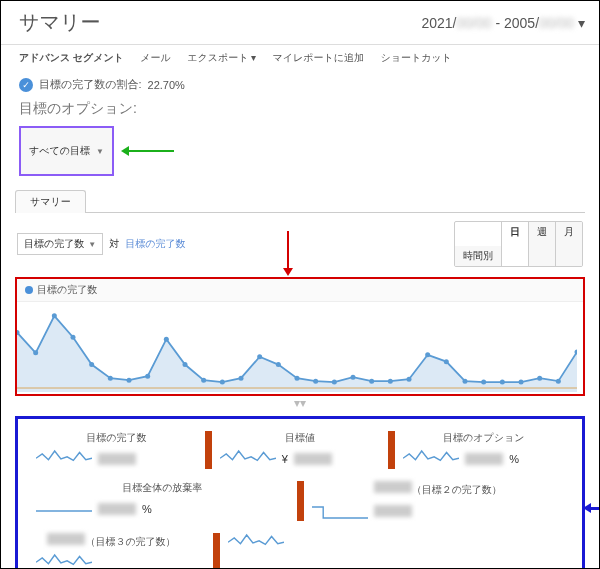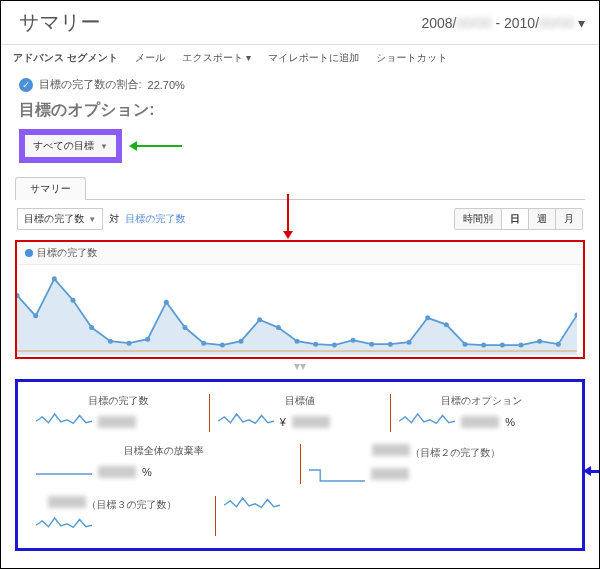--- a/index.html
+++ b/index.html
@@ -1,69 +1,69 @@
 <!DOCTYPE html>
 <html><head>
   <meta charset="utf-8">
   <style>
     * { box-sizing: border-box; margin: 0; padding: 0; }
     body { font-family: Arial, sans-serif; width: 600px; height: 569px; background: #fff; color: #333; font-size: 11px; overflow: hidden; border: 1px solid #000; }
     .header { display: flex; justify-content: space-between; align-items: center; padding: 8px 14px 8px 18px; border-bottom: 1px solid #ddd; }
     .title { font-size: 20px; color: #555; }
     .date-range { font-size: 14px; color: #555; }
     .blur { filter: blur(2.5px); display: inline-block; color: #bbb; }
-    .nav { padding: 6px 12px; font-size: 10px; color: #555; }
+    .nav { padding: 6px 18px; font-size: 10px; color: #555; font-family: Liberation Serif, serif; }
     .nav span { margin-right: 14px; cursor: pointer; }
     .nav span.bold { font-weight: bold; }
     .kpi-row { padding: 6px 18px; display: flex; align-items: center; gap: 6px; color: #555; }
     .kpi-icon { width: 14px; height: 14px; border-radius: 50%; background: #4a90d9; display: flex; align-items: center; justify-content: center; color: #fff; font-size: 9px; }
-    .option-label { padding: 2px 18px; font-size: 16px; color: #777; font-weight: bold; }
+    .option-label { padding: 2px 18px; font-size: 14px; color: #777; }
     .goal-row { padding: 6px 18px; display: flex; align-items: center; gap: 10px; }
-    .goal-select { border: 6px solid #8b5cf6; padding: 4px 8px; display: flex; align-items: center; gap: 6px; font-size: 10px; cursor: pointer; background:#f7f7f7; }
+    .goal-select { border: 2px solid #8b5cf6; padding: 16px 8px; display: flex; align-items: center; gap: 6px; font-size: 10px; cursor: pointer; background:#f7f7f7; }
     .chev { font-size: 8px; color: #777; }
     .green-arrow { position: relative; width: 50px; height: 2px; background: #1bb01b; }
     .green-arrow::before { content: ""; position: absolute; left: -8px; top: -4px; border: 5px solid transparent; border-right: 8px solid #1bb01b; }
     .tabs { margin: 8px 14px 0; }
     .tab { display: inline-block; border: 1px solid #ccc; border-bottom: none; padding: 4px 14px; font-size: 10px; background: #fafafa; border-radius: 3px 3px 0 0; }
     .tab-divider { border-top: 1px solid #ccc; margin-top: -1px; }
     .controls { display: flex; align-items: center; justify-content: space-between; padding: 8px 16px; font-size: 10px; }
     .metric-select { border: 1px solid #ccc; padding: 3px 6px; display: inline-flex; gap: 4px; align-items: center; cursor: pointer; }
     .left-ctrl { display: flex; align-items: center; gap: 6px; }
     .link { color: #5a8bd6; cursor: pointer; }
     .granularity { display: flex; border: 1px solid #ccc; border-radius: 2px; overflow: hidden; }
     .granularity span { padding: 3px 8px; border-left: 1px solid #ccc; cursor: pointer; background: #f7f7f7; }
-    .granularity span:first-child { border-left: none; }
+    .granularity span:first-child { border-left: none; margin-top: 24px; }
     .granularity span.active { background: #fff; font-weight: bold; }
     .chart-box { border: 2px solid #d40000; margin: 2px 14px; position: relative; }
     .chart-title { padding: 4px 8px; font-size: 10px; color: #555; background: #fafafa; border-bottom: 1px solid #eee; }
     .legend-dot { display: inline-block; width: 8px; height: 8px; border-radius: 50%; background: #4a90d9; margin-right: 4px; vertical-align: middle; }
     .chart-area { height: 90px; }
     .red-arrow { position: absolute; left: 270px; top: -48px; width: 2px; height: 42px; background: #d40000; }
     .red-arrow::after { content: ""; position: absolute; bottom: -8px; left: -4px; border: 5px solid transparent; border-top: 8px solid #d40000; }
     .grip { text-align: center; color: #bbb; margin: -2px 0 6px; font-size: 12px; }
     .metrics { border: 3px solid #1919d4; margin: 4px 14px 10px; padding: 12px 10px; position: relative; }
     .mrow { display: flex; margin-bottom: 12px; }
     .mrow:last-child { margin-bottom: 0; gap: 18px; }
-    .mcell { flex: 1; border-left: 1px solid #c2410c; padding: 0 8px; }
+    .mcell { flex: 1; border-left: 7px solid #c2410c; padding: 0 8px; }
     .mcell:first-child { border-left: none; }
     .mlabel { text-align: center; font-size: 10px; color: #555; margin-bottom: 4px; }
     .mval { display: flex; align-items: center; gap: 6px; }
     .spark { width: 56px; height: 20px; flex-shrink: 0; }
     .blur-box { width: 38px; height: 12px; background: #ccc; filter: blur(2px); display: inline-block; }
     .blue-arrow { position: absolute; right: -22px; top: 88px; width: 18px; height: 3px; background: #1919d4; }
     .blue-arrow::before { content: ""; position: absolute; left: -8px; top: -4px; border: 5px solid transparent; border-right: 8px solid #1919d4; }
   </style>
 </head>
 <body>
 
 <div class="header">
   <div class="title">サマリー</div>
   <div class="date-range">
-    <span>2008/</span><span class="blur">00/00</span>
-    <span> - 2010/</span><span class="blur">00/00</span> ▾
+    <span>2021/</span><span class="blur">00/00</span>
+    <span> - 2005/</span><span class="blur">00/00</span> ▾
   </div>
 </div>
 
 <div class="nav">
   <span class="bold">アドバンス セグメント</span>
   <span>メール</span>
   <span>エクスポート ▾</span>
   <span>マイレポートに追加</span>
   <span>ショートカット</span>
 </div>

